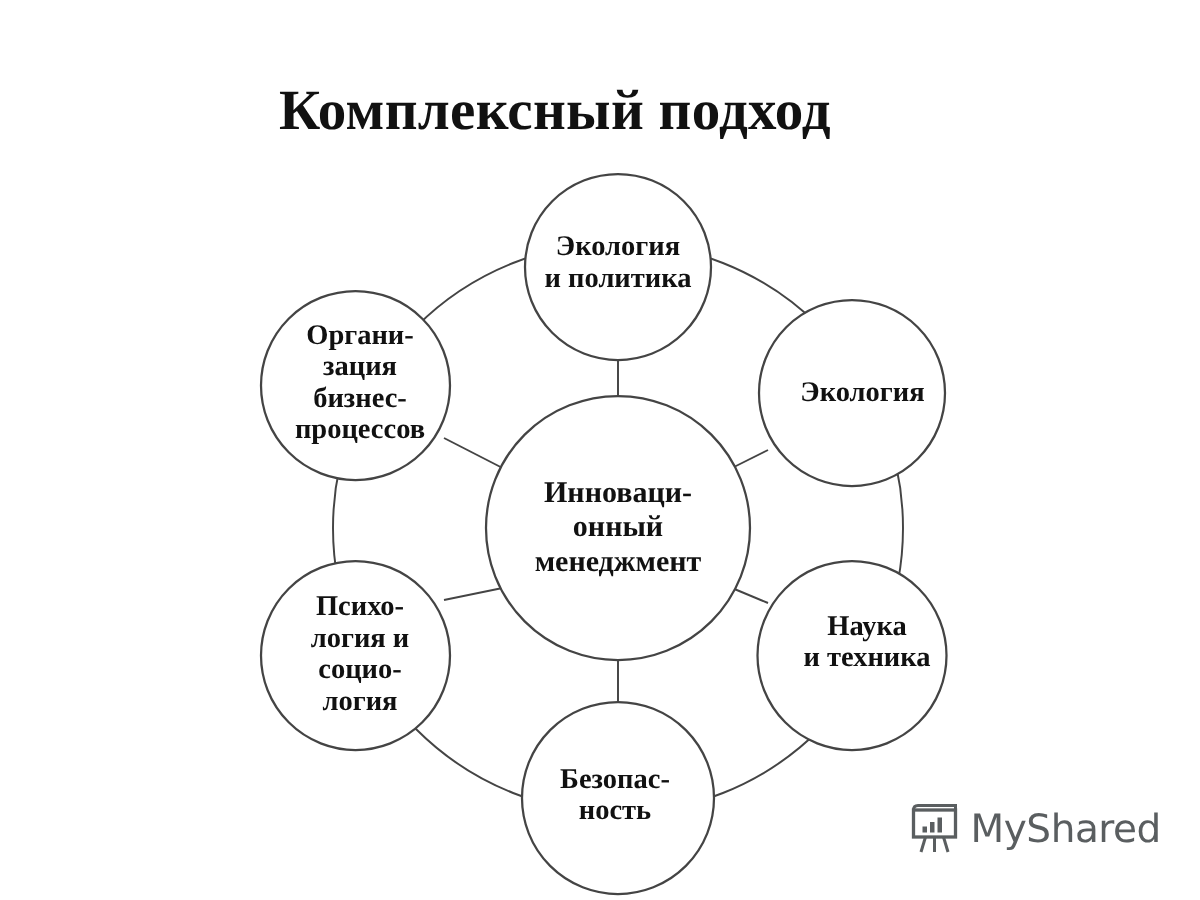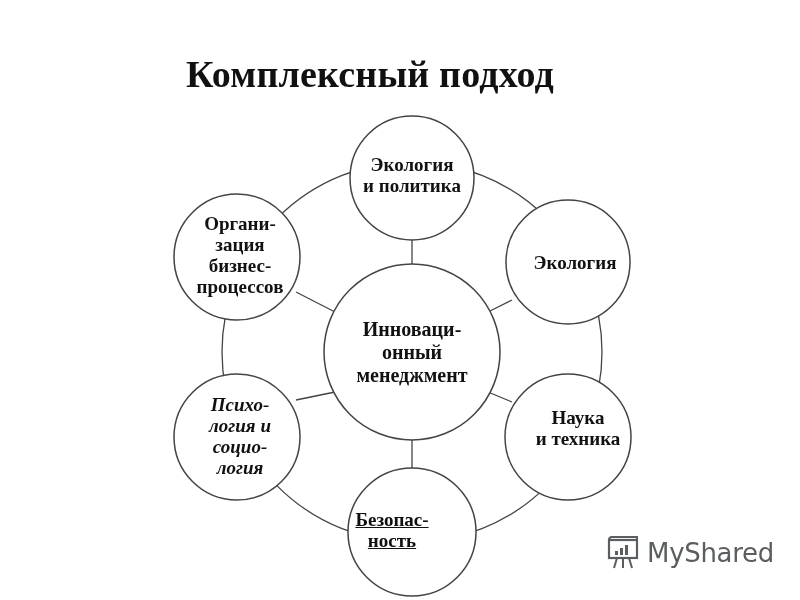--- a/index.html
+++ b/index.html
@@ -40,23 +40,23 @@
 </svg>
 
 <div class="node-label center" style="left:412px; top:352px;">Инноваци-
 онный
 менеджмент</div>
 <div class="node-label" style="left:412px; top:175px;">Экология
 и политика</div>
 <div class="node-label" style="left:575px; top:262px;">Экология</div>
 <div class="node-label" style="left:578px; top:428px;">Наука
 и техника</div>
-<div class="node-label" style="left:392px; top:530px;text-decoration:underline;">Безопас-
+<div class="node-label" style="left:410px; top:530px;">Безопас-
 ность</div>
-<div class="node-label" style="left:240px; top:436px;font-style:italic;">Психо-
+<div class="node-label" style="left:240px; top:436px;">Психо-
 логия и
 социо-
 логия</div>
 <div class="node-label" style="left:240px; top:255px;">Органи-
 зация
 бизнес-
 процессов</div>
 
 <div class="watermark">
   <svg width="36" height="34" viewBox="0 0 36 34">

